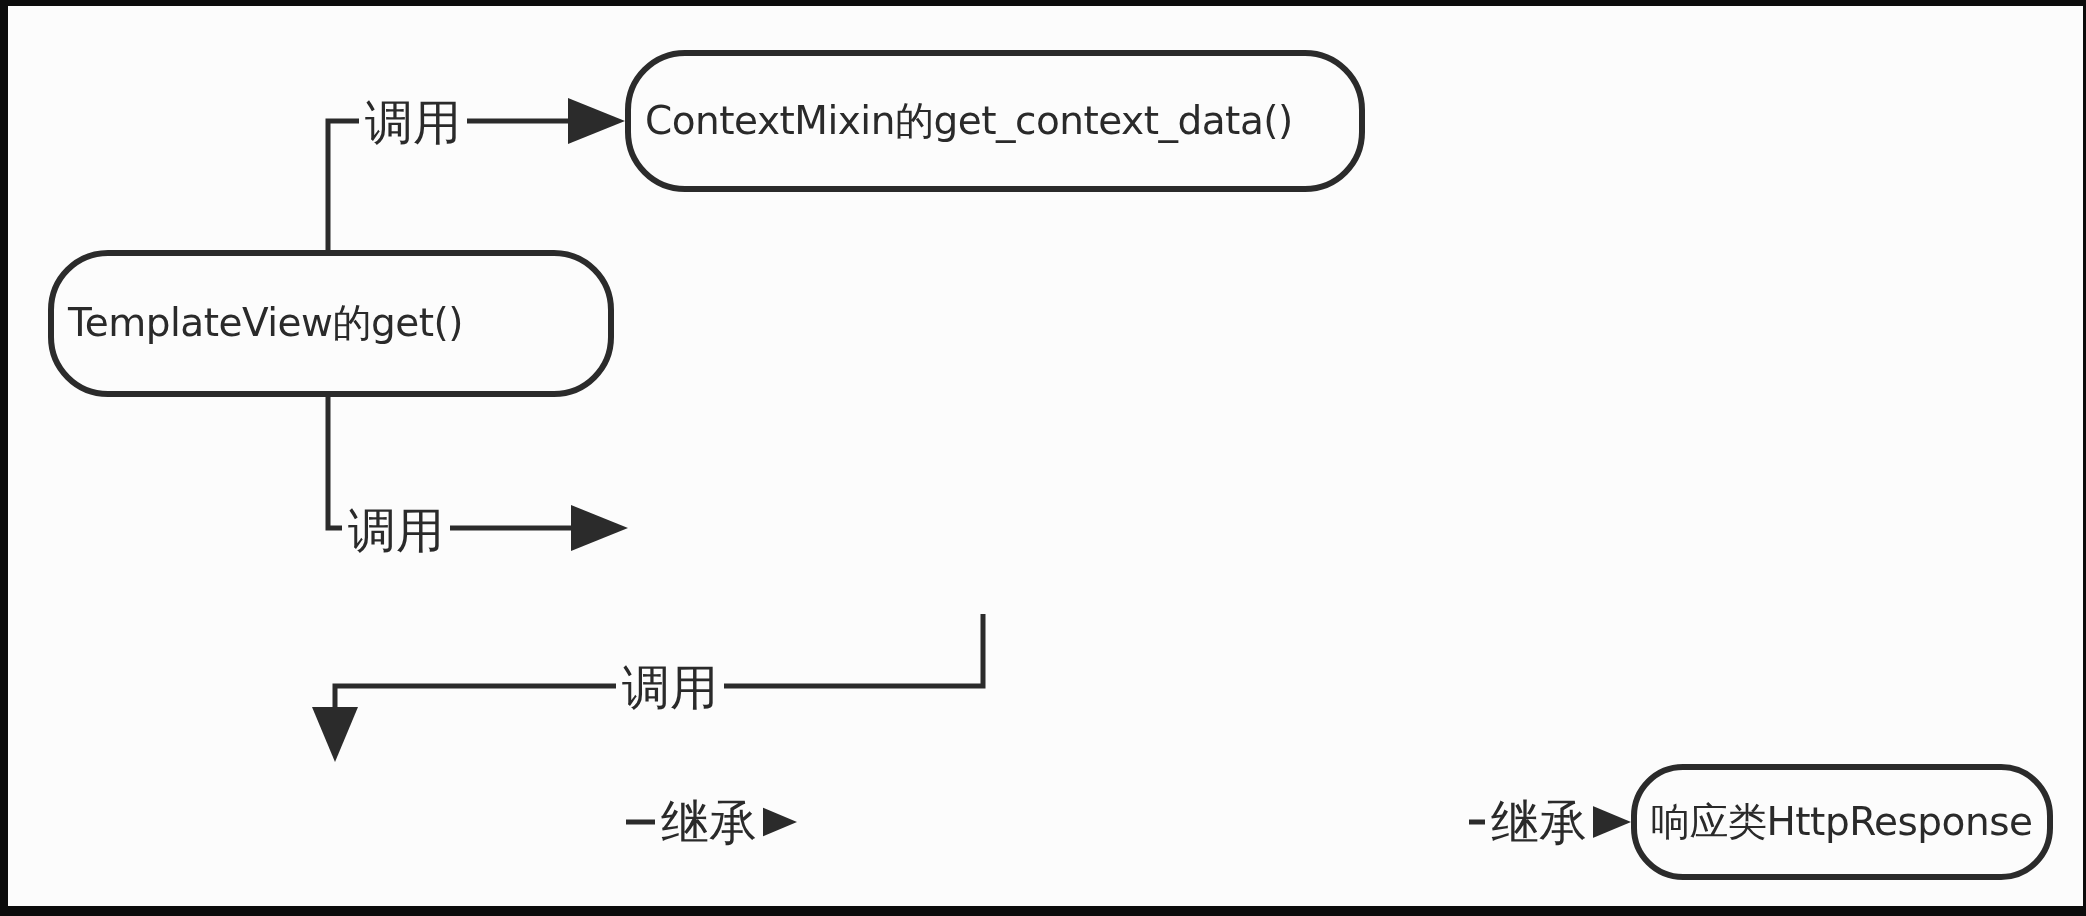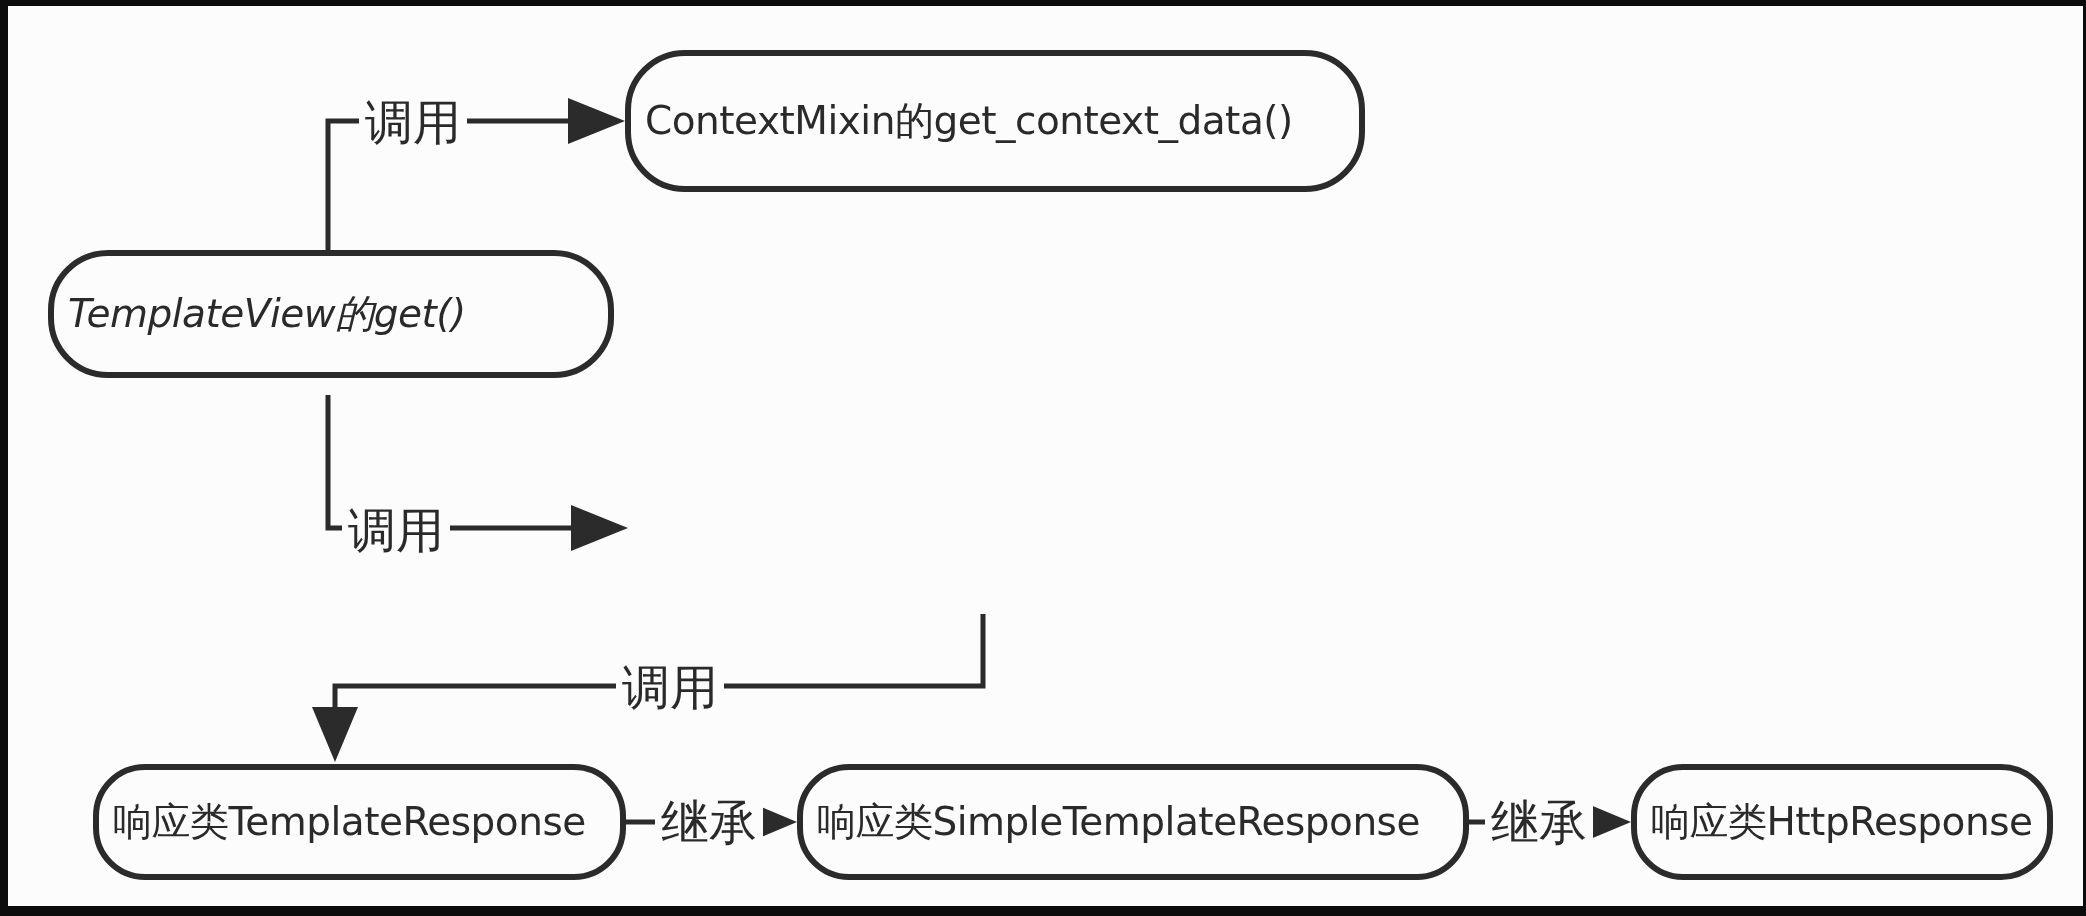--- a/index.html
+++ b/index.html
@@ -69,32 +69,26 @@
     <polygon points="789,816 746,798 746,834"></polygon>
 
     <line x1="1461" y1="816" x2="1588" y2="816"></line>
     <polygon points="1623,816 1580,798 1580,834"></polygon>
   </svg>
 
   <div class="node" style="left:617px;top:44px;width:740px;height:142px;">
     <span class="node-label">ContextMixin的get_context_data()</span>
   </div>
 
-  <div class="node" style="left:40px;top:244px;width:566px;height:128px;font-style:italic;">
+  <div class="node" style="left:40px;top:244px;width:566px;height:147px;">
     <span class="node-label">TemplateView的get()</span>
   </div>
 
 
-  <div class="node" style="left:85px;top:758px;width:533px;height:116px;border-radius:52px;">
-    <span class="node-label">响应类TemplateResponse</span>
-  </div>
 
-  <div class="node" style="left:789px;top:758px;width:672px;height:116px;border-radius:52px;">
-    <span class="node-label">响应类SimpleTemplateResponse</span>
-  </div>
 
   <div class="node" style="left:1623px;top:758px;width:422px;height:116px;border-radius:52px;">
     <span class="node-label">响应类HttpResponse</span>
   </div>
 
   <div class="edge-label" style="left:405px;top:116px;">调用</div>
 
   <div class="edge-label" style="left:388px;top:524px;">调用</div>
 
   <div class="edge-label" style="left:662px;top:681px;">调用</div>

